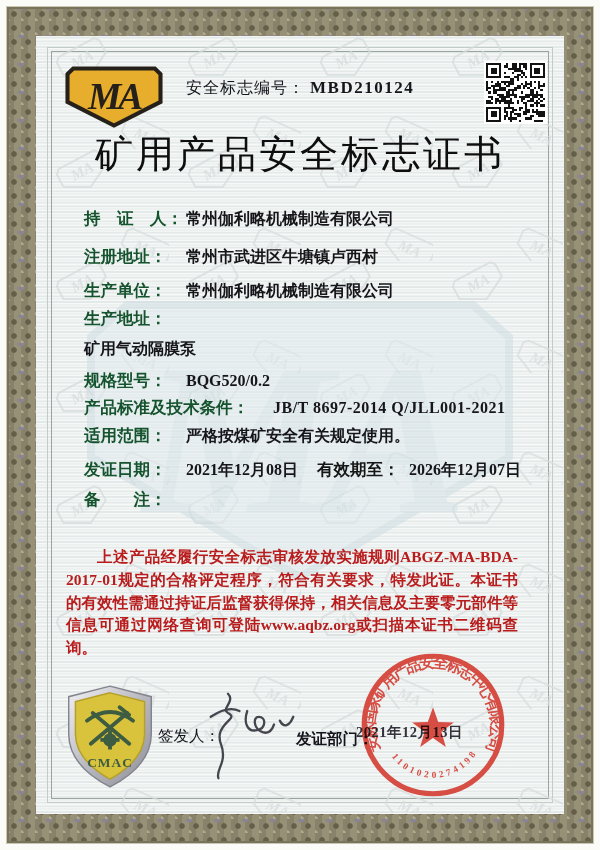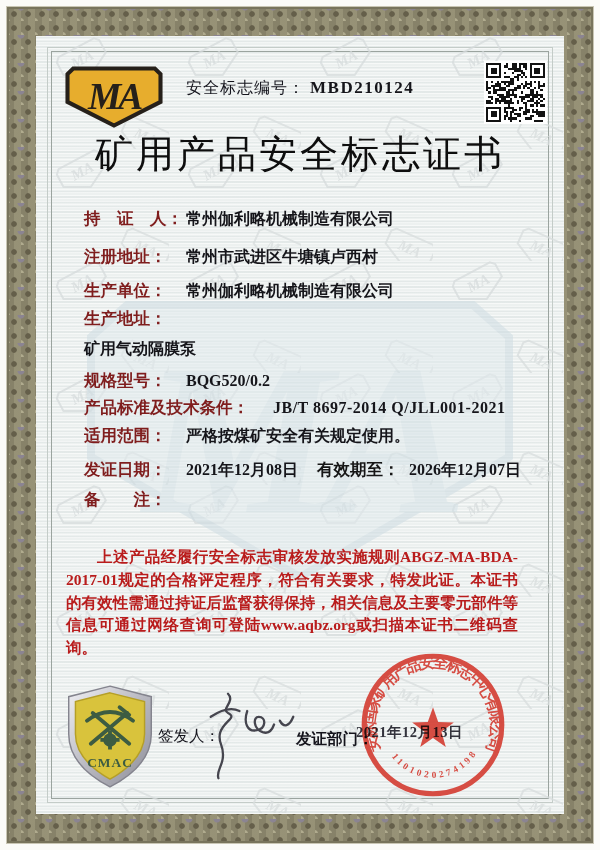--- a/index.html
+++ b/index.html
@@ -43,21 +43,21 @@
   .qr{position:absolute;left:484px;top:61px;width:63px;height:63px;background:#fff;}
 
   .title{
     position:absolute;left:0;right:0;top:129px;text-align:center;
     font-size:38px;font-weight:normal;letter-spacing:3px;color:#0e0e0e;
     font-family:"Liberation Serif","DejaVu Serif",serif;
   }
 
   .fields{position:absolute;left:84px;top:208px;width:456px;}
   .row{display:flex;align-items:flex-start;line-height:22px;}
-  .lbl{flex:0 0 102px;font-size:16.5px;font-weight:600;color:#7f1d1d;white-space:nowrap;}
+  .lbl{flex:0 0 102px;font-size:16.5px;font-weight:600;color:#14532d;white-space:nowrap;}
   .lbl-auto{flex:0 0 auto;margin-right:24px;}
   .val{font-size:16px;font-weight:700;color:#15151a;}
   .val-tech{letter-spacing:.5px;}
   .mb16{margin-bottom:16px}.mb12{margin-bottom:12px}.mb10{margin-bottom:10px}
   .mb9{margin-bottom:5px}.mb8{margin-bottom:8px}.mb6{margin-bottom:6px}
   .val-wrap{line-height:20px;font-size:15.5px;}
   .dates .val{width:152px;}
   .dates .lbl2{flex:0 0 92px;font-size:16.5px;font-weight:600;white-space:nowrap;}
 
   .statement{

